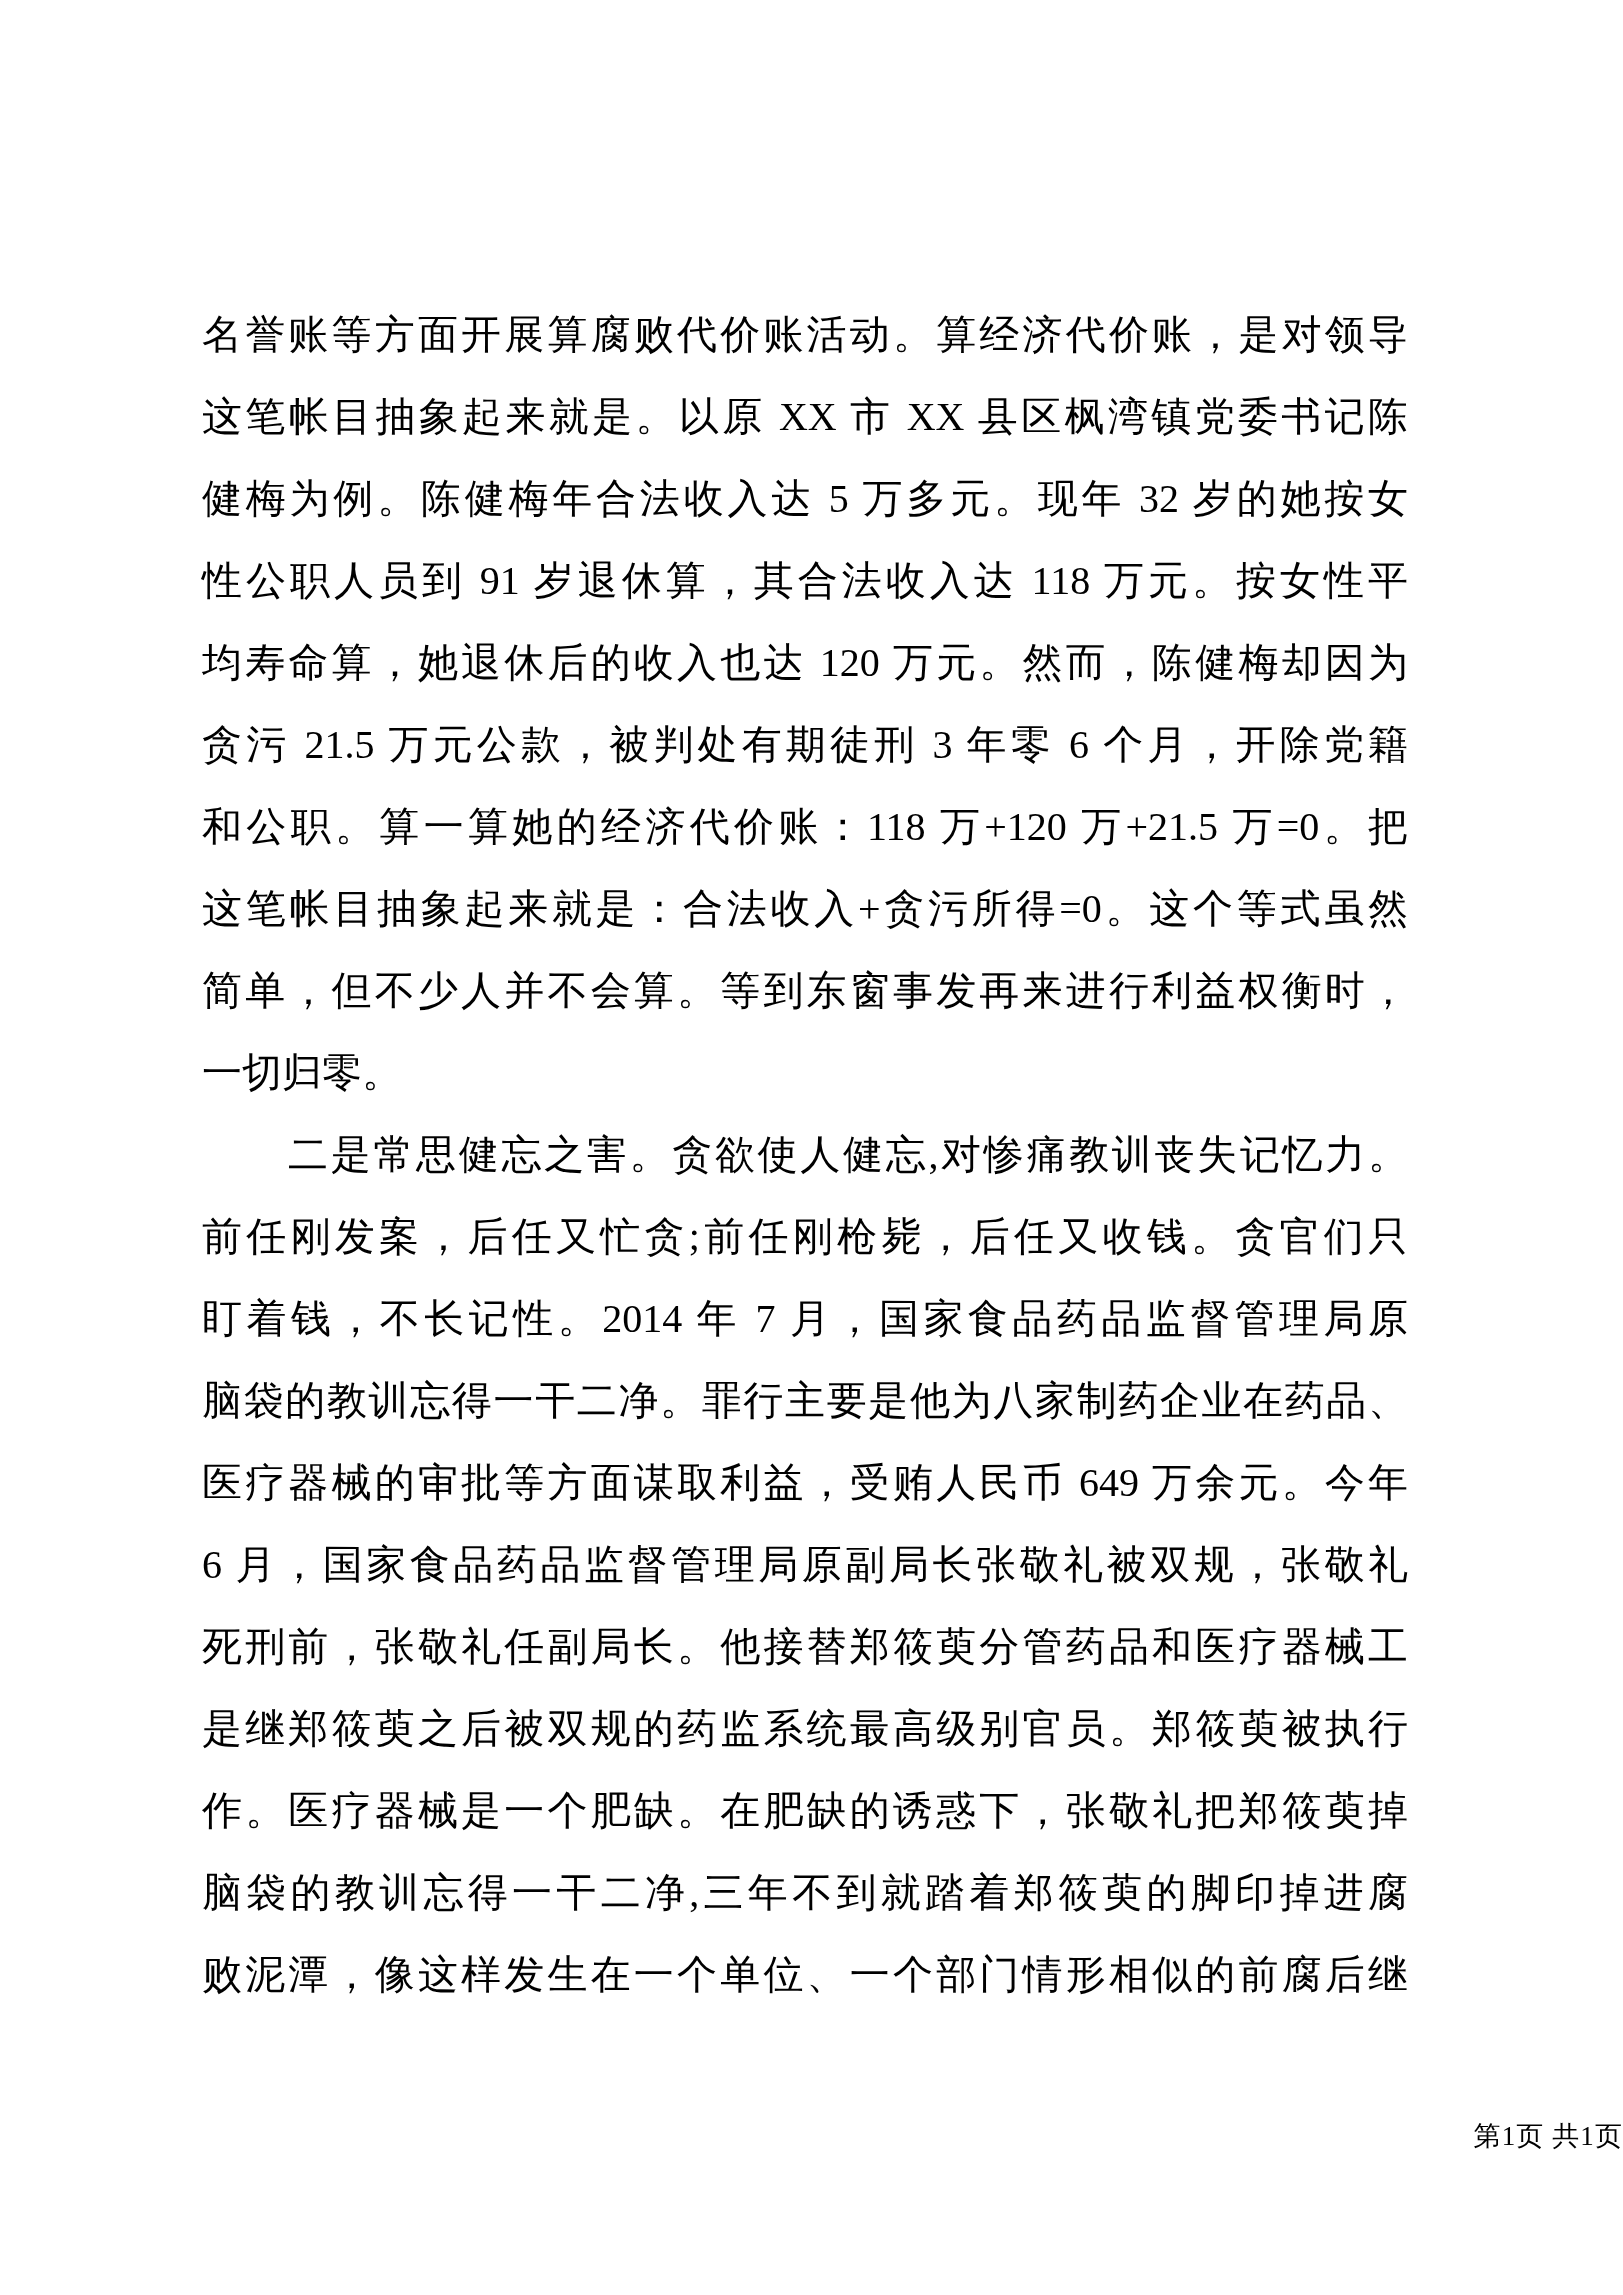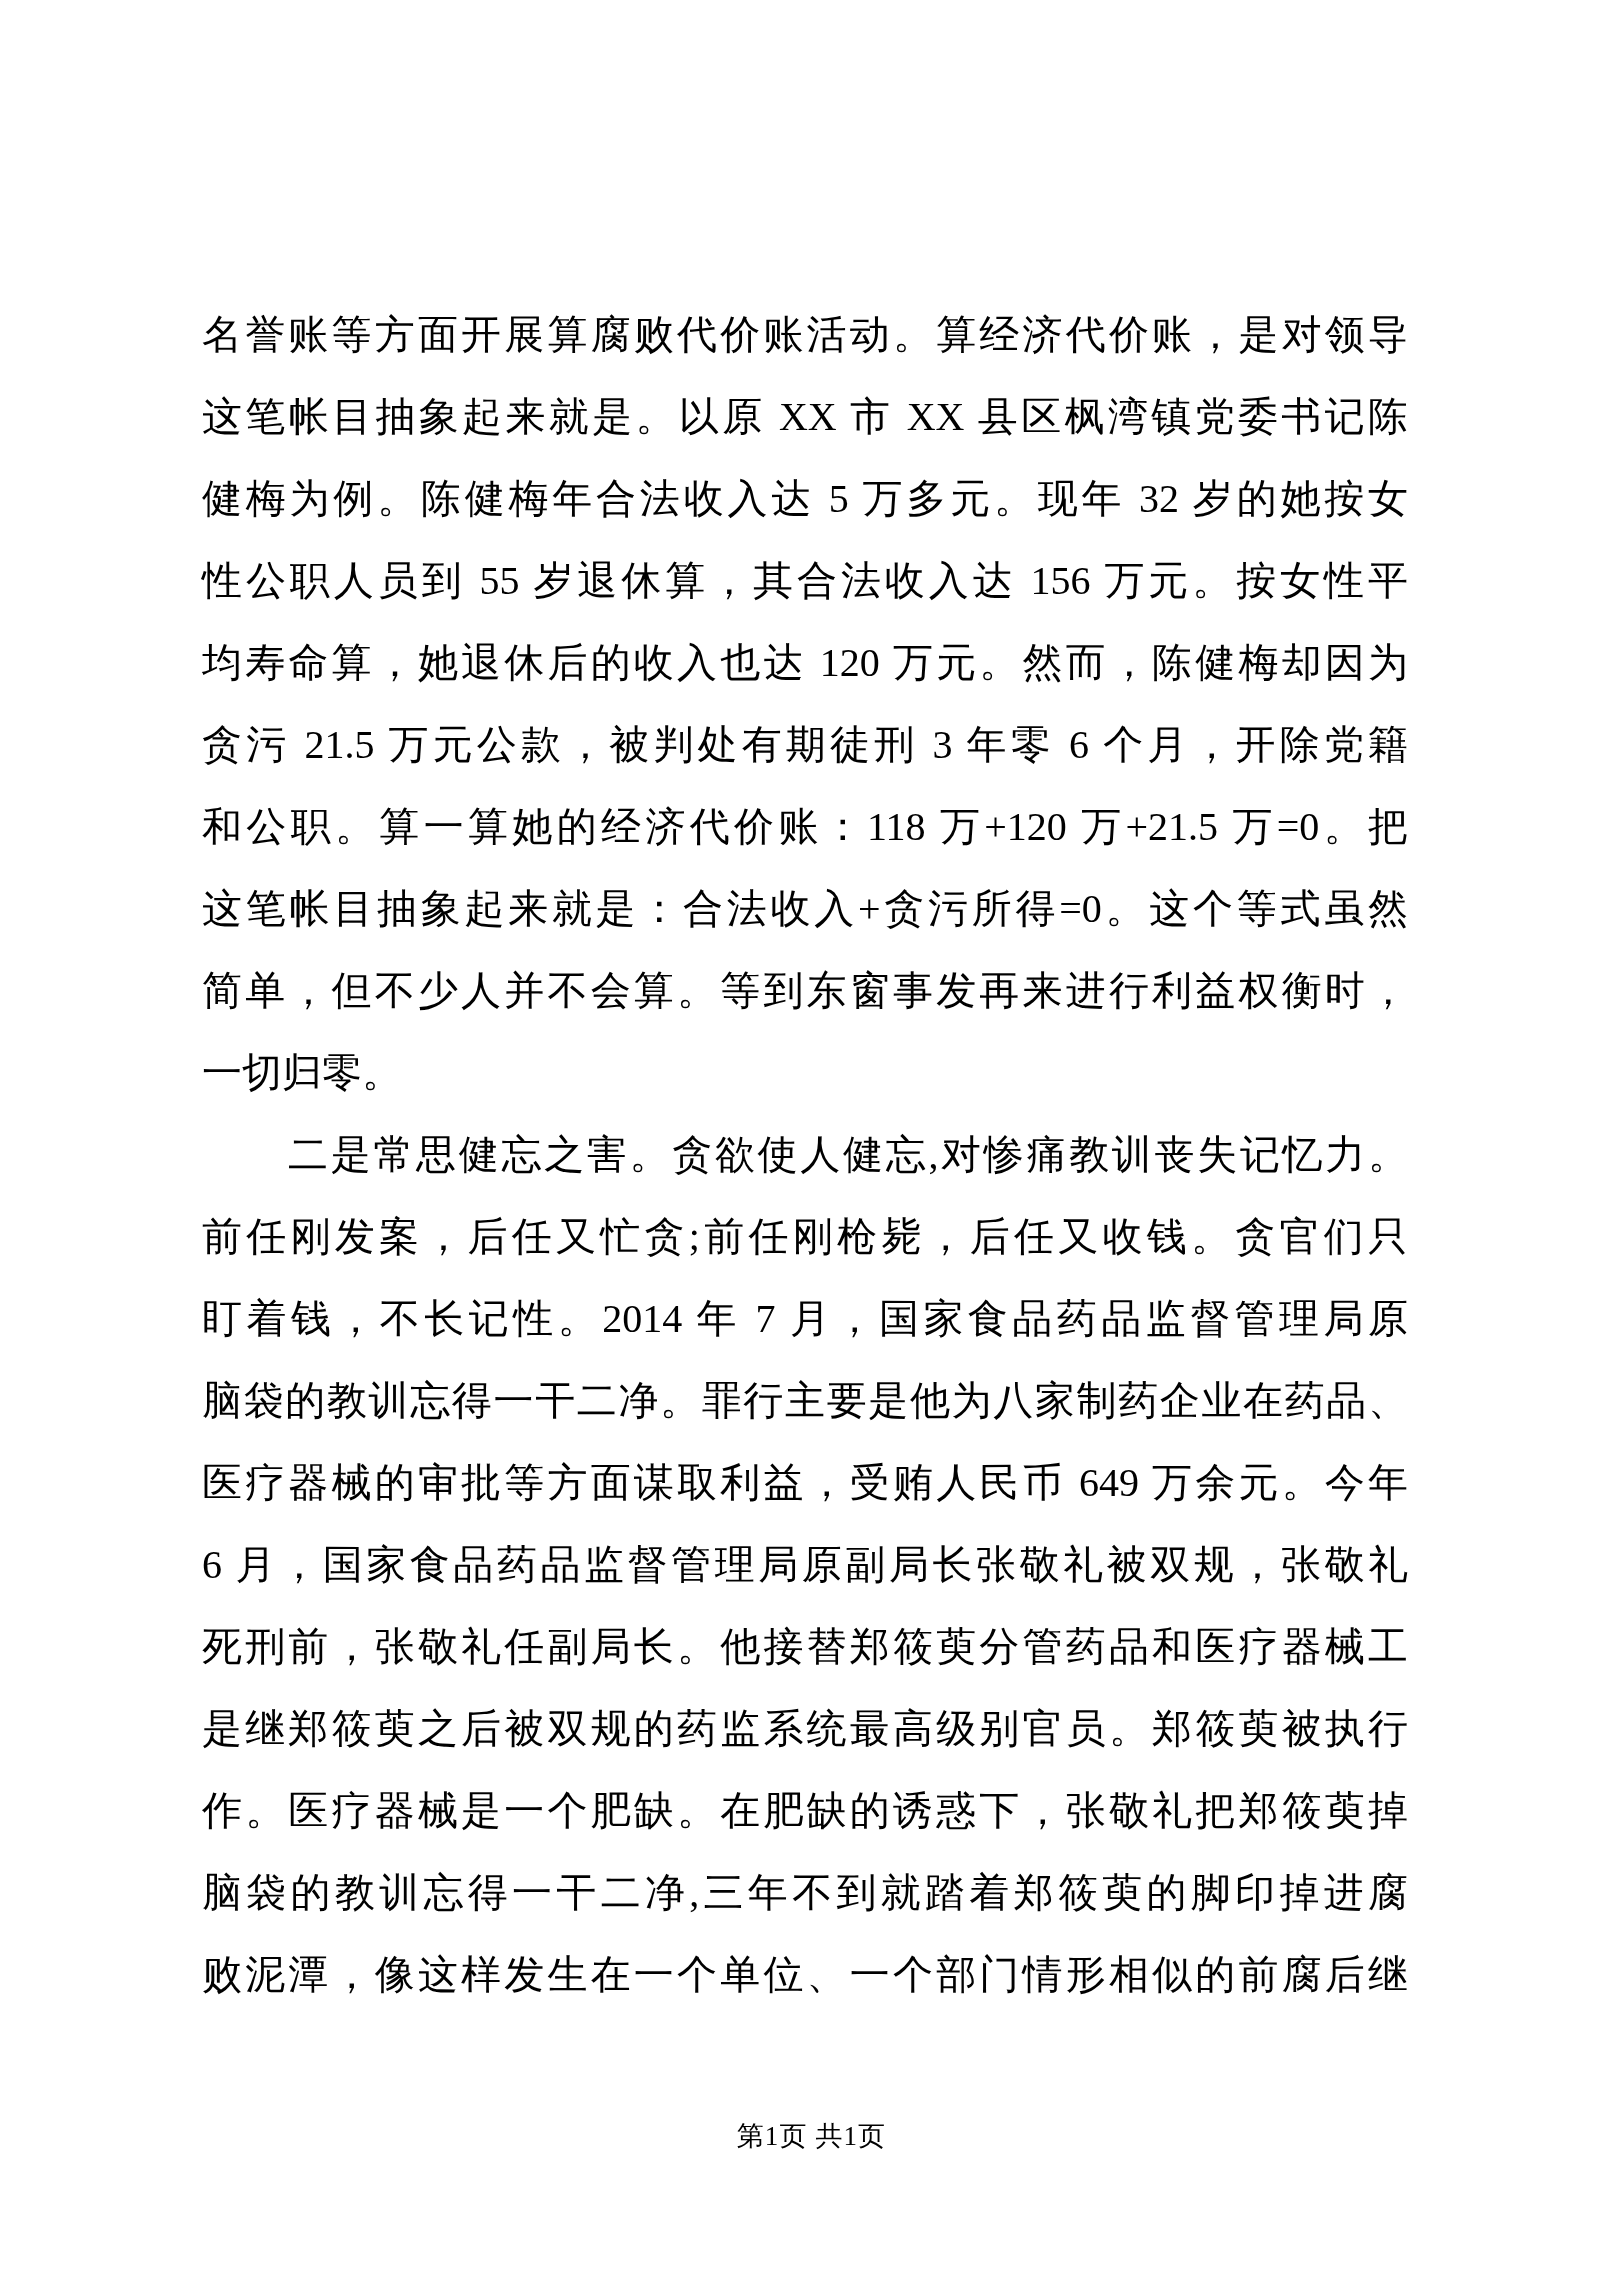--- a/index.html
+++ b/index.html
@@ -38,34 +38,34 @@
   .line.indent {
     text-indent: 86px;
   }
   .footer {
     position: absolute;
     left: 0;
     top: 2114px;
     width: 100%;
     height: 45px;
     line-height: 45px;
-    text-align: center;
+    text-align: right;
     font-size: 27px;
     letter-spacing: 1.1px;
   }
 </style>
 </head>
 <body>
 
 <div class="page">
   <div class="text-block">
       <div class="line">名誉账等方面开展算腐败代价账活动。算经济代价账，是对领导</div>
       <div class="line">这笔帐目抽象起来就是。以原 XX 市 XX 县区枫湾镇党委书记陈</div>
       <div class="line">健梅为例。陈健梅年合法收入达 5 万多元。现年 32 岁的她按女</div>
-      <div class="line">性公职人员到 55 岁退休算，其合法收入达 156 万元。按女性平</div>
+      <div class="line">性公职人员到 91 岁退休算，其合法收入达 118 万元。按女性平</div>
       <div class="line">均寿命算，她退休后的收入也达 120 万元。然而，陈健梅却因为</div>
       <div class="line">贪污 21.5 万元公款，被判处有期徒刑 3 年零 6 个月，开除党籍</div>
       <div class="line">和公职。算一算她的经济代价账：118 万+120 万+21.5 万=0。把</div>
       <div class="line">这笔帐目抽象起来就是：合法收入+贪污所得=0。这个等式虽然</div>
       <div class="line">简单，但不少人并不会算。等到东窗事发再来进行利益权衡时，</div>
       <div class="line no-stretch">一切归零。</div>
       <div class="line indent">二是常思健忘之害。贪欲使人健忘,对惨痛教训丧失记忆力。</div>
       <div class="line">前任刚发案，后任又忙贪;前任刚枪毙，后任又收钱。贪官们只</div>
       <div class="line">盯着钱，不长记性。2014 年 7 月，国家食品药品监督管理局原</div>
       <div class="line">脑袋的教训忘得一干二净。罪行主要是他为八家制药企业在药品、</div>

